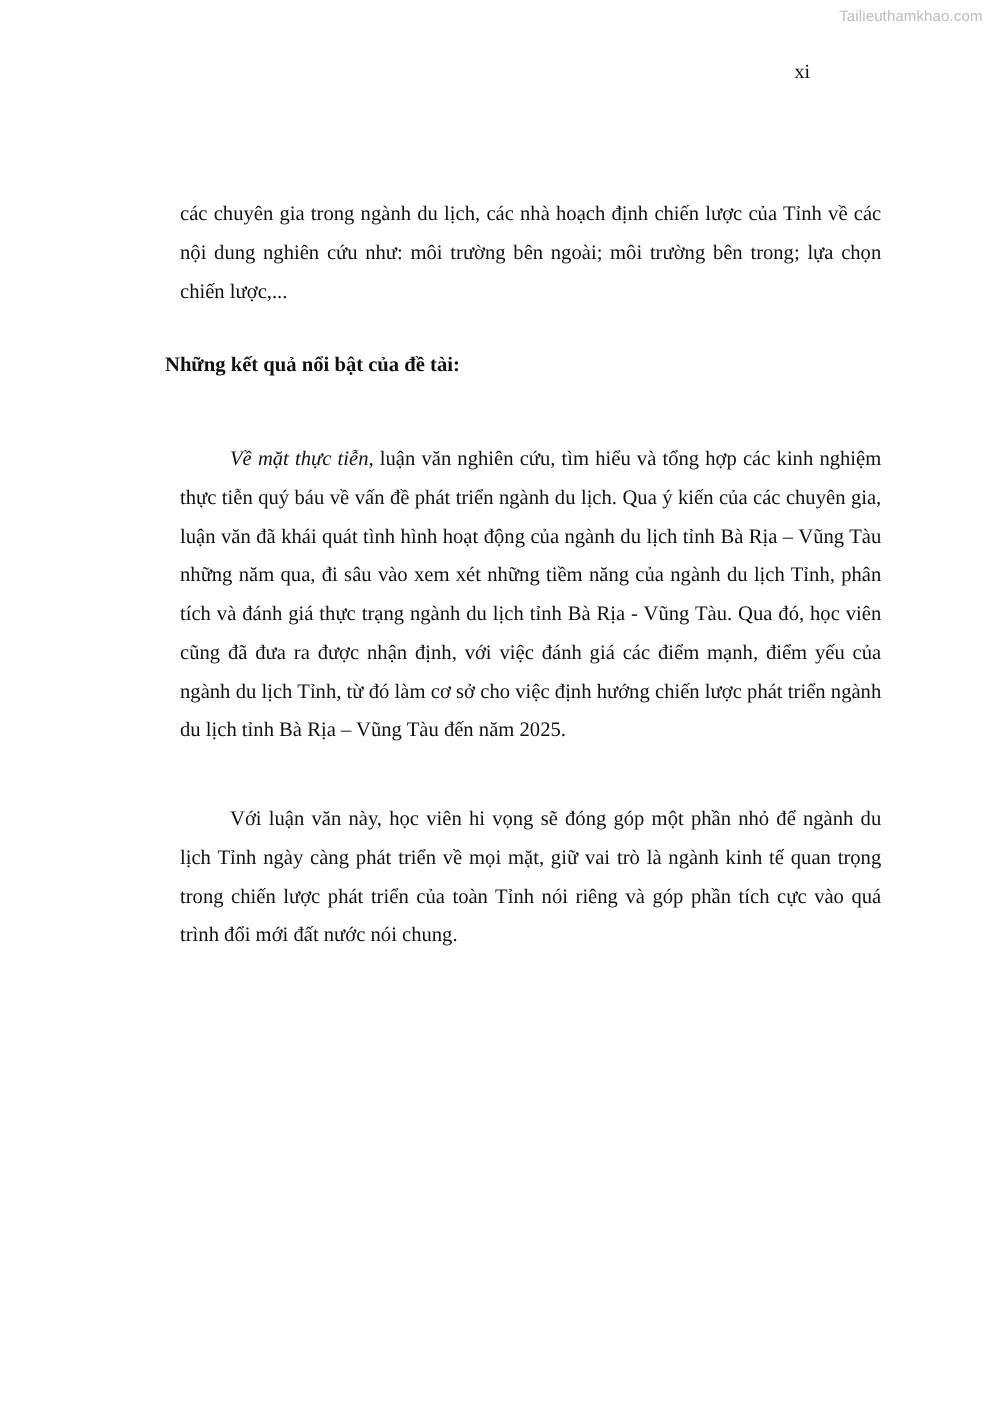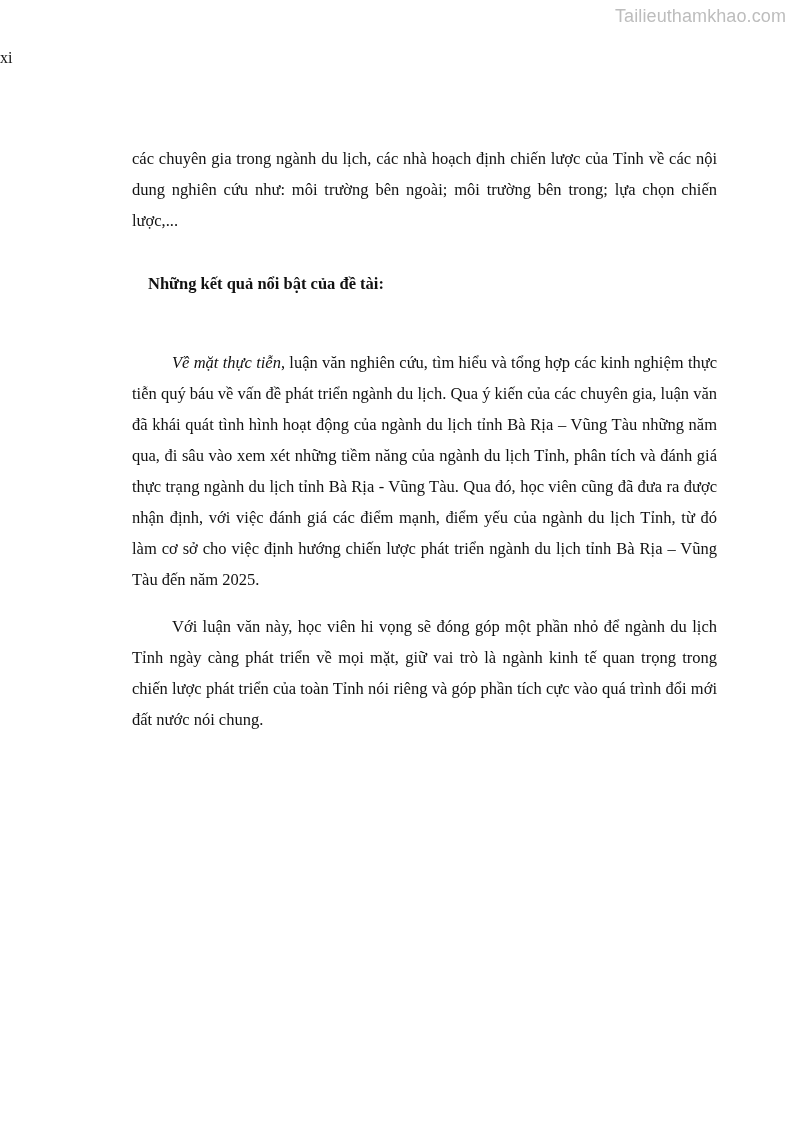--- a/index.html
+++ b/index.html
@@ -4,34 +4,34 @@
   <style>
     html, body { margin: 0; padding: 0; background: #ffffff; }
     body {
       width: 794px; height: 1123px; position: relative; overflow: hidden;
       font-family: "Liberation Serif", "DejaVu Serif", serif;
       color: #111111;
     }
     .watermark {
       position: absolute; top: 6px; right: 8px;
       font-family: "Liberation Sans", "DejaVu Sans", sans-serif;
-      font-size: 18px; color: #bdbdbd; letter-spacing: 0.1px;
+      font-size: 12px; color: #bdbdbd; letter-spacing: 0.1px;
     }
     .page-number {
       position: absolute; top: 49px; left: 0; width: 648px;
-      text-align: left; font-size: 16px;
+      text-align: right; font-size: 16px;
     }
     .content {
       position: absolute; left: 132px; top: 143px; width: 585px;
       font-size: 16.5px; line-height: 31px;
     }
-    .para { margin: 0; text-align: justify; text-align-last: left; }
+    .para { margin: 12px; text-align: justify; text-align-last: left; }
     .para.indent { text-indent: 40px; }
     .gap { height: 16px; }
-    .heading { font-weight: bold; margin: 16px; }
+    .heading { font-weight: bold; margin: 0; }
     .italic { font-style: italic; }
   </style>
 </head>
 <body>
 
 <div class="watermark">Tailieuthamkhao.com</div>
 
 <div class="page-number">xi</div>
 
 <div class="content">

